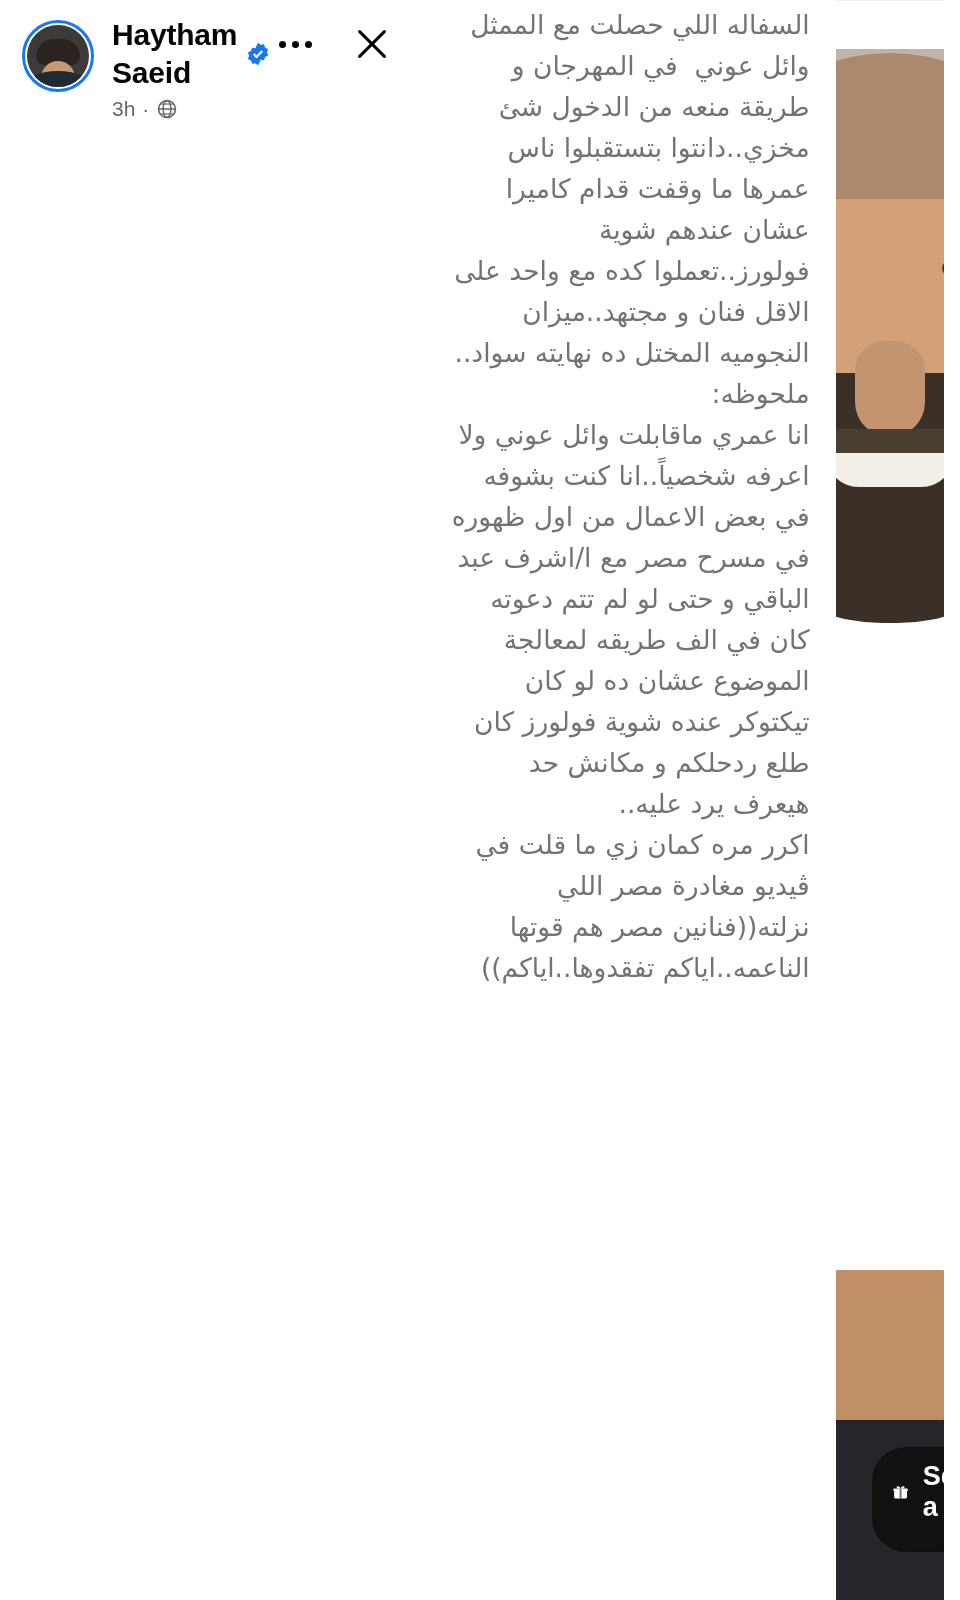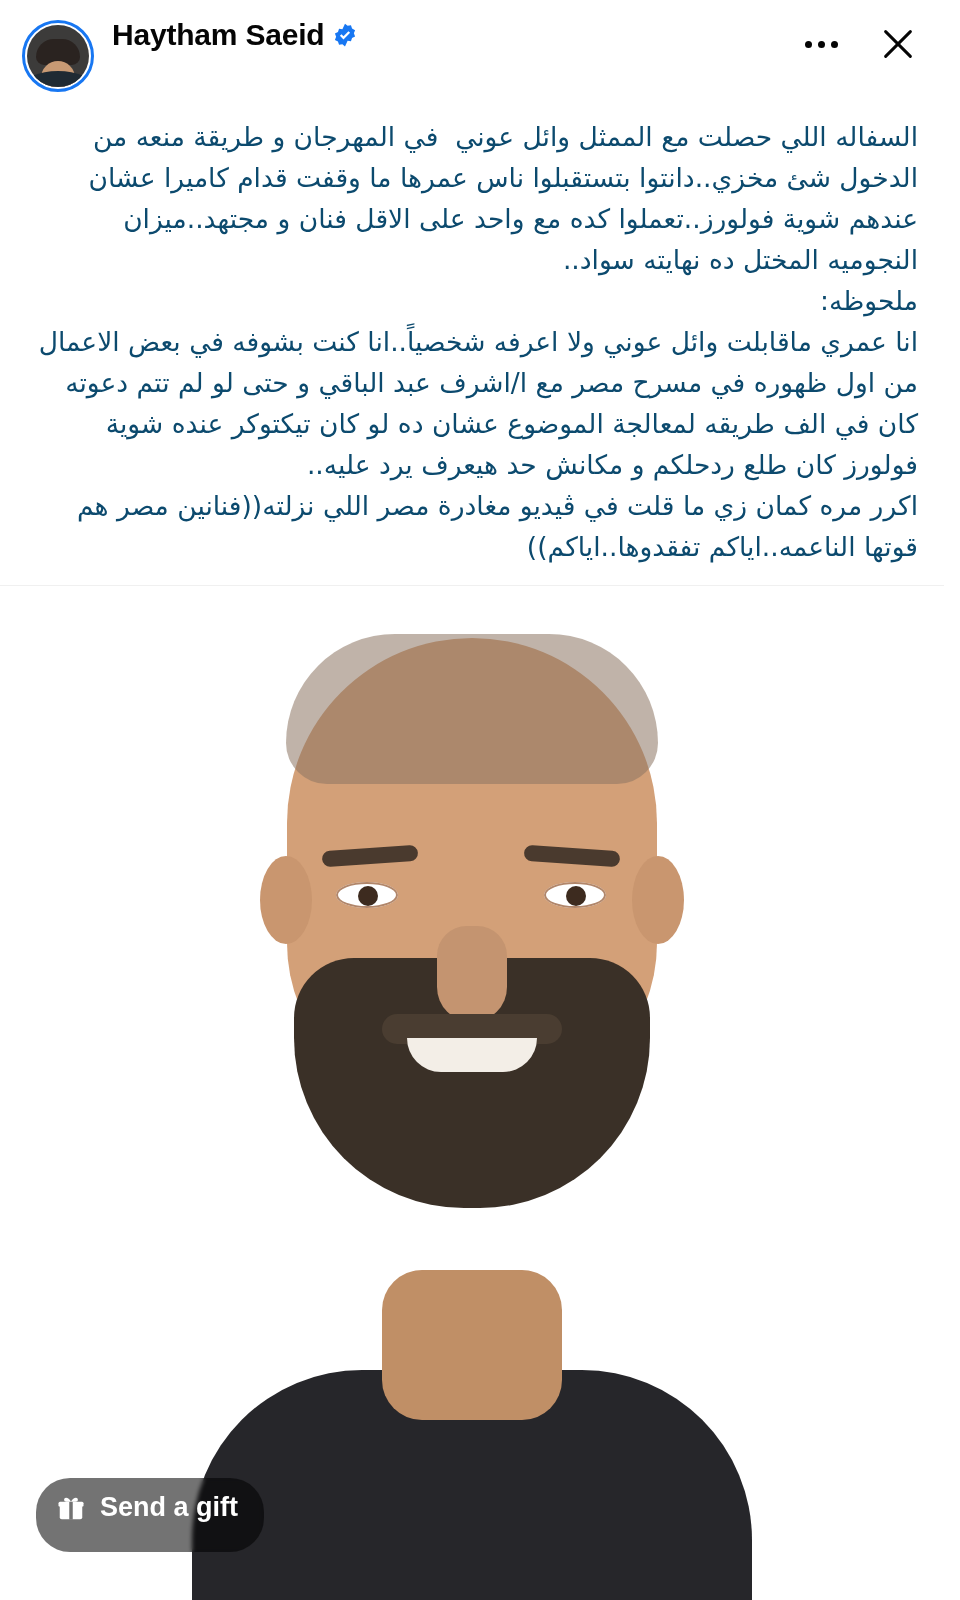--- a/index.html
+++ b/index.html
@@ -15,21 +15,21 @@
     color: #050505;
     position: relative;
   }
 
   .post {
     width: 944px;
     height: 1600px;
     position: relative;
     background: #ffffff;
     display: flex;
-    flex-direction: column;
+    flex-direction: row;
   }
 
   
   .post-header {
     display: flex;
     align-items: flex-start;
     padding: 16px 22px 6px 22px;
     box-sizing: border-box;
     height: 112px;
   }
@@ -172,21 +172,21 @@
   .close-btn:before { transform: translate(-50%,-50%) rotate(45deg); }
   .close-btn:after  { transform: translate(-50%,-50%) rotate(-45deg); }
 
   
   .post-text {
     direction: rtl;
     text-align: right;
     padding: 4px 26px 18px 26px;
     font-size: 26.5px;
     line-height: 41px;
-    color: #0c4a6e;
+    color: #737373;
     font-family: "DejaVu Sans", "Liberation Sans", sans-serif;
     white-space: pre-wrap;
     word-wrap: break-word;
   }
 
   
   .post-image {
     position: relative;
     width: 100%;
     flex: 1 1 auto;
@@ -360,20 +360,31 @@
         <div class="shoulders"></div>
       </div>
     </div>
 
     <div class="header-text">
       <div class="name-row">
         <span class="author-name">Haytham Saeid</span>
         <svg class="verified" viewBox="0 0 24 24">
           <path fill="#1877f2" d="M12 1.5l2.4 2.0 3.1-.4 1.0 3.0 2.8 1.4-1.1 2.9 1.1 2.9-2.8 1.4-1.0 3.0-3.1-.4L12 22.5l-2.4-2.0-3.1.4-1.0-3.0L2.7 16.5l1.1-2.9-1.1-2.9L5.5 9.3l1.0-3.0 3.1.4z"></path>
           <path fill="#ffffff" d="M10.6 16.1l-3.3-3.3 1.5-1.5 1.8 1.8 4.6-4.6 1.5 1.5z"></path>
+        </svg>
+      </div>
+      <div class="meta-row">
+        <span class="timestamp">3h</span>
+        <span class="dot-sep">·</span>
+        <svg class="globe-icon" viewBox="0 0 24 24">
+          <circle cx="12" cy="12" r="9.2" fill="none" stroke="#65676b" stroke-width="1.8"></circle>
+          <ellipse cx="12" cy="12" rx="4.2" ry="9.2" fill="none" stroke="#65676b" stroke-width="1.6"></ellipse>
+          <line x1="2.8" y1="12" x2="21.2" y2="12" stroke="#65676b" stroke-width="1.6"></line>
+          <line x1="4.4" y1="6.6" x2="19.6" y2="6.6" stroke="#65676b" stroke-width="1.3"></line>
+          <line x1="4.4" y1="17.4" x2="19.6" y2="17.4" stroke="#65676b" stroke-width="1.3"></line>
         </svg>
       </div>
     </div>
 
     <div class="header-actions">
       <div class="menu-dots">
         <i></i>
         <i></i>
         <i></i>
       </div>

